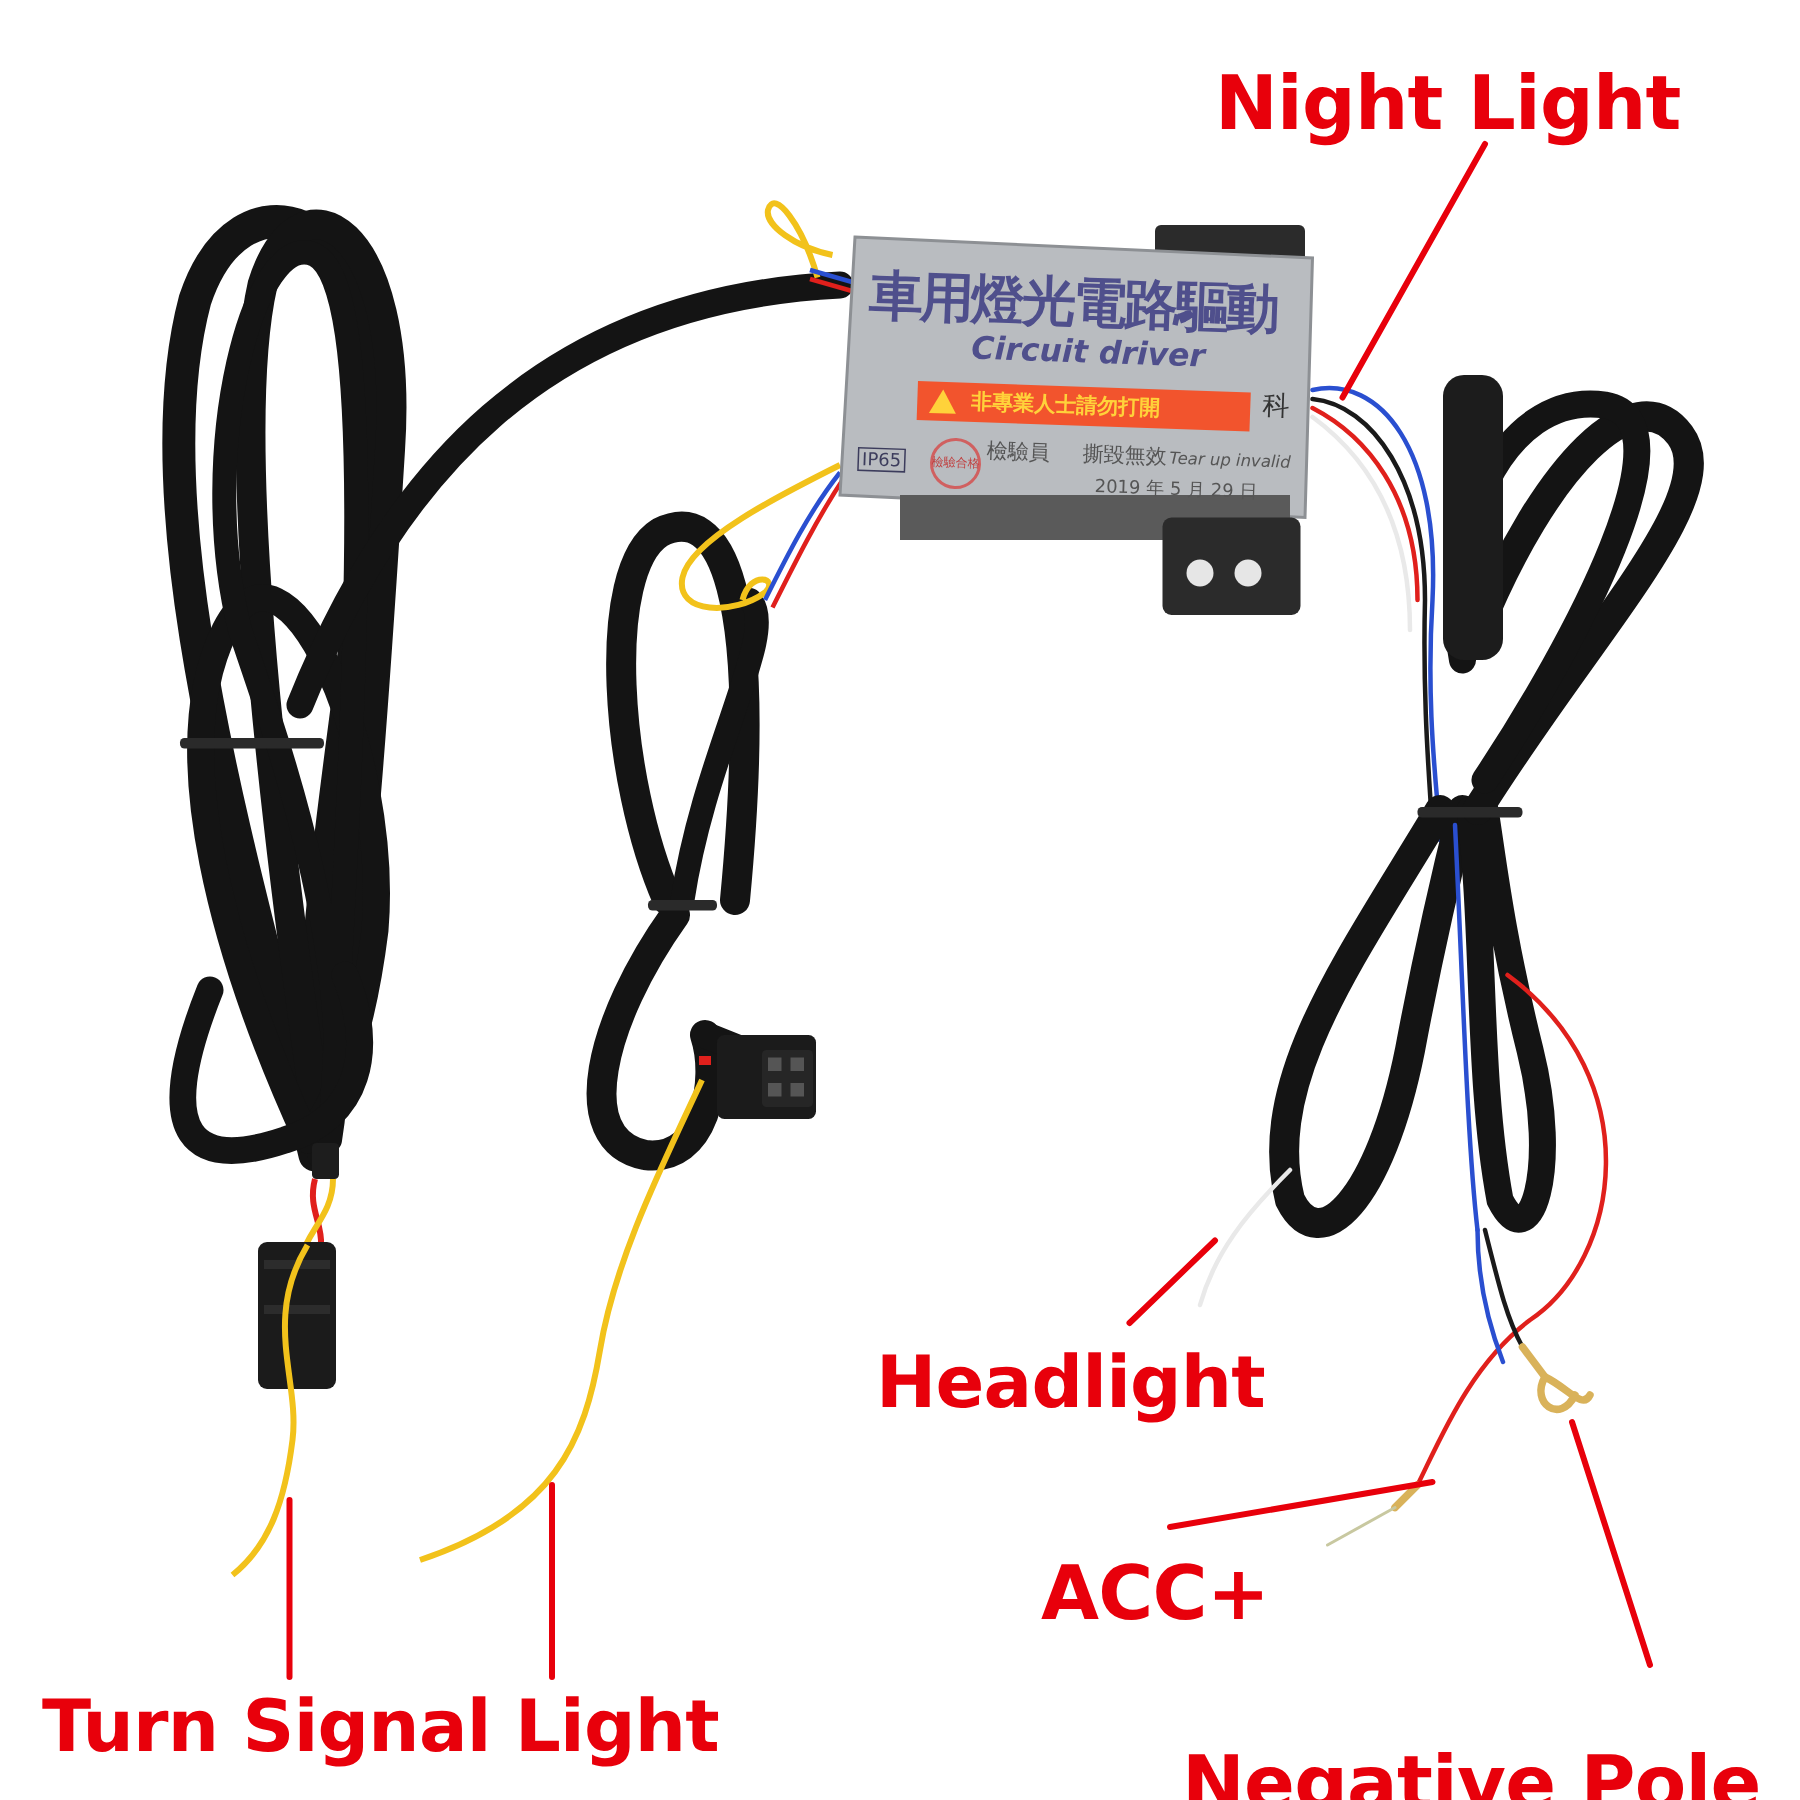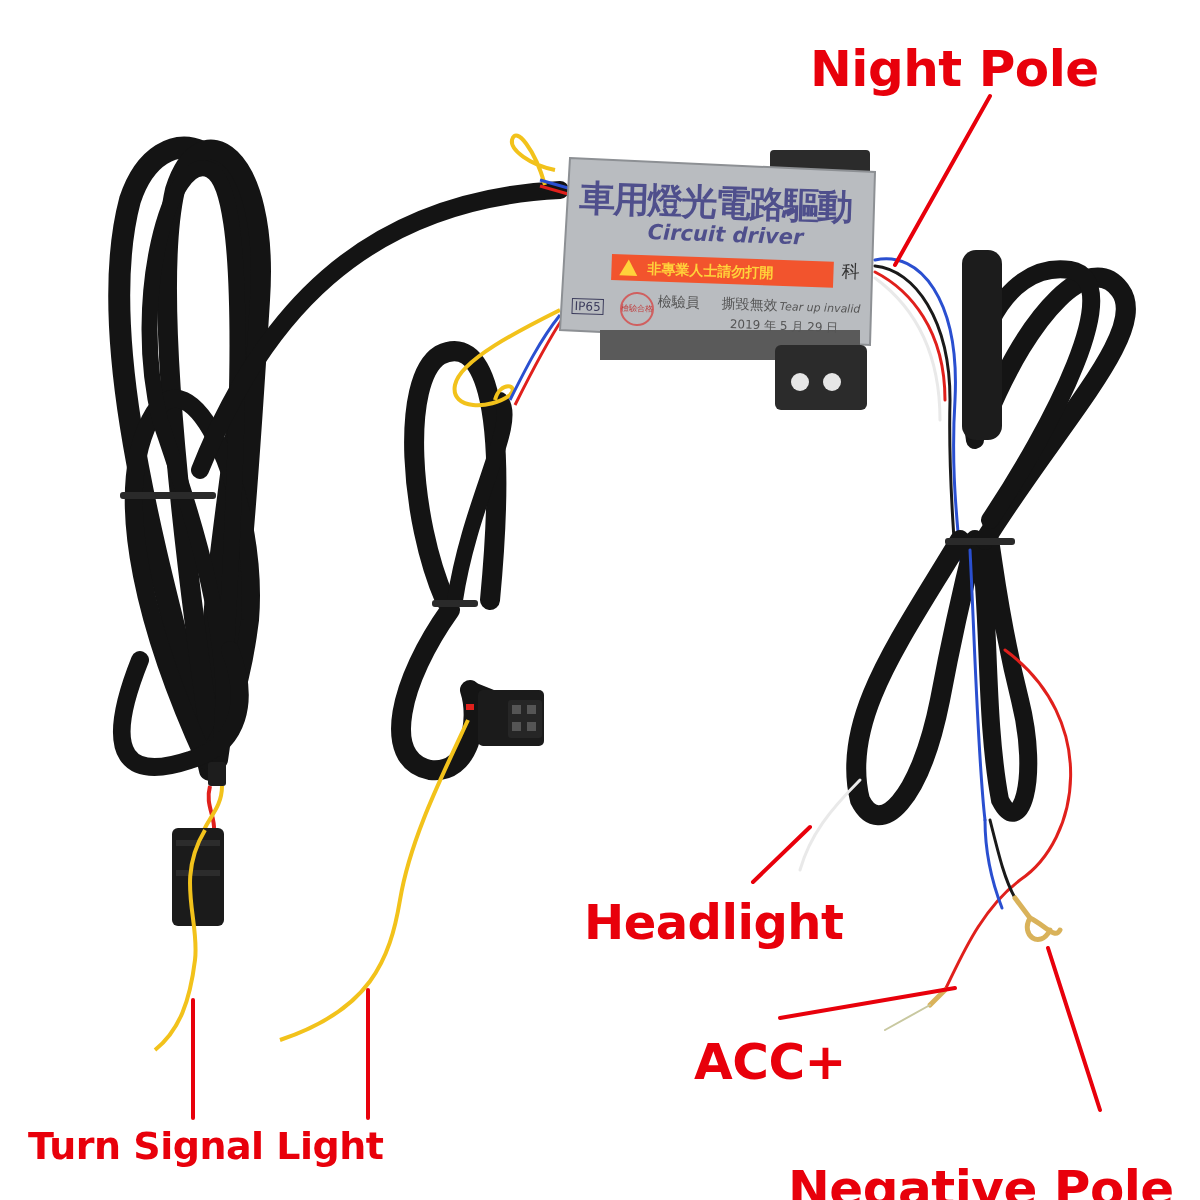--- a/index.html
+++ b/index.html
@@ -11,21 +11,21 @@
     color: #e8000b;
     font-weight: bold;
     white-space: nowrap;
     line-height: 1;
     letter-spacing: -0.5px;
   }
   .lbl-night { left: 810px; top: 44px; font-size: 50px; }
   .lbl-head  { left: 584px; top: 898px; font-size: 48px; text-align: right; }
   .lbl-acc   { left: 694px; top: 1025px; font-size: 50px; margin-top: 12px; }
   .lbl-neg   { left: 788px; top: 1164px; font-size: 50px; }
-  .lbl-turn  { left: 28px;  top: 1127px; font-size: 38px; }
+  .lbl-turn  { left: 28px;  top: 1127px; font-size: 48px; }
 
   .box-text { position: absolute; font-family: "DejaVu Sans", sans-serif; white-space: nowrap; line-height: 1; }
   .box-cn   { left: 580px; top: 180px; font-size: 36px; color: #4f4f8c; font-weight: bold; letter-spacing: -2px; transform: rotate(2deg); transform-origin: left top; }
   .box-en   { left: 648px; top: 222px; font-size: 21px; color: #4f4f8c; font-weight: bold; font-style: italic; transform: rotate(2deg); transform-origin: left top; }
   .box-warn { left: 612px; top: 254px; width: 222px; height: 26px; background: #f2542d; color: #ffd23a; font-size: 14px; font-weight: bold; display: flex; align-items: center; padding-left: 8px; box-sizing: border-box; transform: rotate(2deg); transform-origin: left top; }
   .box-warn .tri { display: inline-block; width: 0; height: 0; border-left: 9px solid transparent; border-right: 9px solid transparent; border-bottom: 16px solid #ffd23a; margin-right: 10px; }
   .box-ip   { left: 572px; top: 298px; font-size: 12px; color: #3c3c5c; border: 1px solid #3c3c5c; padding: 1px 2px; transform: rotate(2deg); transform-origin: left top; }
   .box-insp { left: 636px; top: 294px; font-size: 14px; color: #555; transform: rotate(2deg); transform-origin: left top; }
   .box-seal { left: 620px; top: 292px; width: 30px; height: 30px; border-radius: 50%; border: 2px solid #d06060; color: #c04040; font-size: 8px; display: flex; align-items: center; justify-content: center; text-align: center; line-height: 1.1; transform: rotate(2deg); }
   .box-tear { left: 722px; top: 296px; font-size: 14px; color: #555; transform: rotate(2deg); transform-origin: left top; }
@@ -140,18 +140,18 @@
   </div>
   <div class="box-text box-ip">IP65</div>
   <div class="box-text box-seal">檢驗合格</div>
   <div class="box-text box-insp" style="left:658px">檢驗員</div>
   <div class="box-text box-tear">
     <span>撕毀無效</span><span class="en">Tear up invalid</span>
   </div>
   <div class="box-text box-date">2019 年 5 月 29 日</div>
   <div class="box-text box-sign">科</div>
 
-  <div class="label lbl-night">Night Pole</div>
+  <div class="label lbl-night">Night Light</div>
   <div class="label lbl-head">Headlight</div>
   <div class="label lbl-acc">ACC+</div>
   <div class="label lbl-neg">Negative Pole</div>
   <div class="label lbl-turn">Turn Signal Light</div>
 </div>
 
 </body></html>

